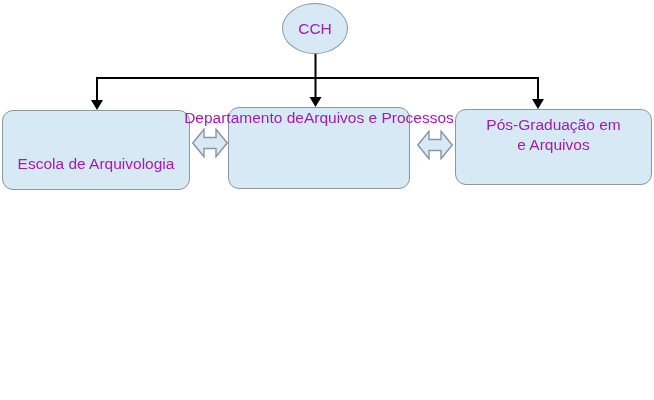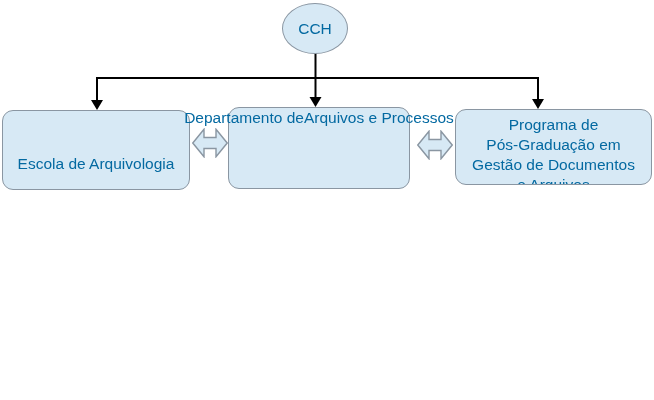--- a/index.html
+++ b/index.html
@@ -24,21 +24,21 @@
     height: 400px;
   }
   .node {
     position: absolute;
     background: #d7e9f5;
     border: 1.5px solid #8a96a2;
     box-sizing: border-box;
     text-align: center;
     font-size: 15.5px;
     line-height: 20px;
-    color: #0369a1;
+    color: #a21caf;
   }
   .node span { display: block; white-space: nowrap; }
   .ellipse {
     left: 282px;
     top: 3px;
     width: 66px;
     height: 51px;
     border-radius: 50%;
     display: flex;
     align-items: center;
@@ -105,23 +105,21 @@
   <div class="node box box-left">
     <span>Escola de Arquivologia</span>
   </div>
 
   <div class="node box box-mid">
     <span>Departamento de</span>
     <span>Arquivos e Processos</span>
   </div>
 
   <div class="node box box-right">
-    <span>Programa de</span>
     <span>Pós-Graduação em</span>
-    <span>Gestão de Documentos</span>
     <span>e Arquivos</span>
   </div>
 
   <svg class="double-arrow double-arrow-1" viewBox="0 0 36 30" xmlns="http://www.w3.org/2000/svg" aria-hidden="true">
     <polygon points="0.8,15 12,1.2 12,9.5 24,9.5 24,1.2 35.2,15 24,28.8 24,20.5 12,20.5 12,28.8" fill="#d7e9f5" stroke="#8a96a2" stroke-width="1.4" stroke-linejoin="miter"></polygon>
   </svg>
   <svg class="double-arrow double-arrow-2" viewBox="0 0 36 30" xmlns="http://www.w3.org/2000/svg" aria-hidden="true">
     <polygon points="0.8,15 12,1.2 12,9.5 24,9.5 24,1.2 35.2,15 24,28.8 24,20.5 12,20.5 12,28.8" fill="#d7e9f5" stroke="#8a96a2" stroke-width="1.4" stroke-linejoin="miter"></polygon>
   </svg>
 

